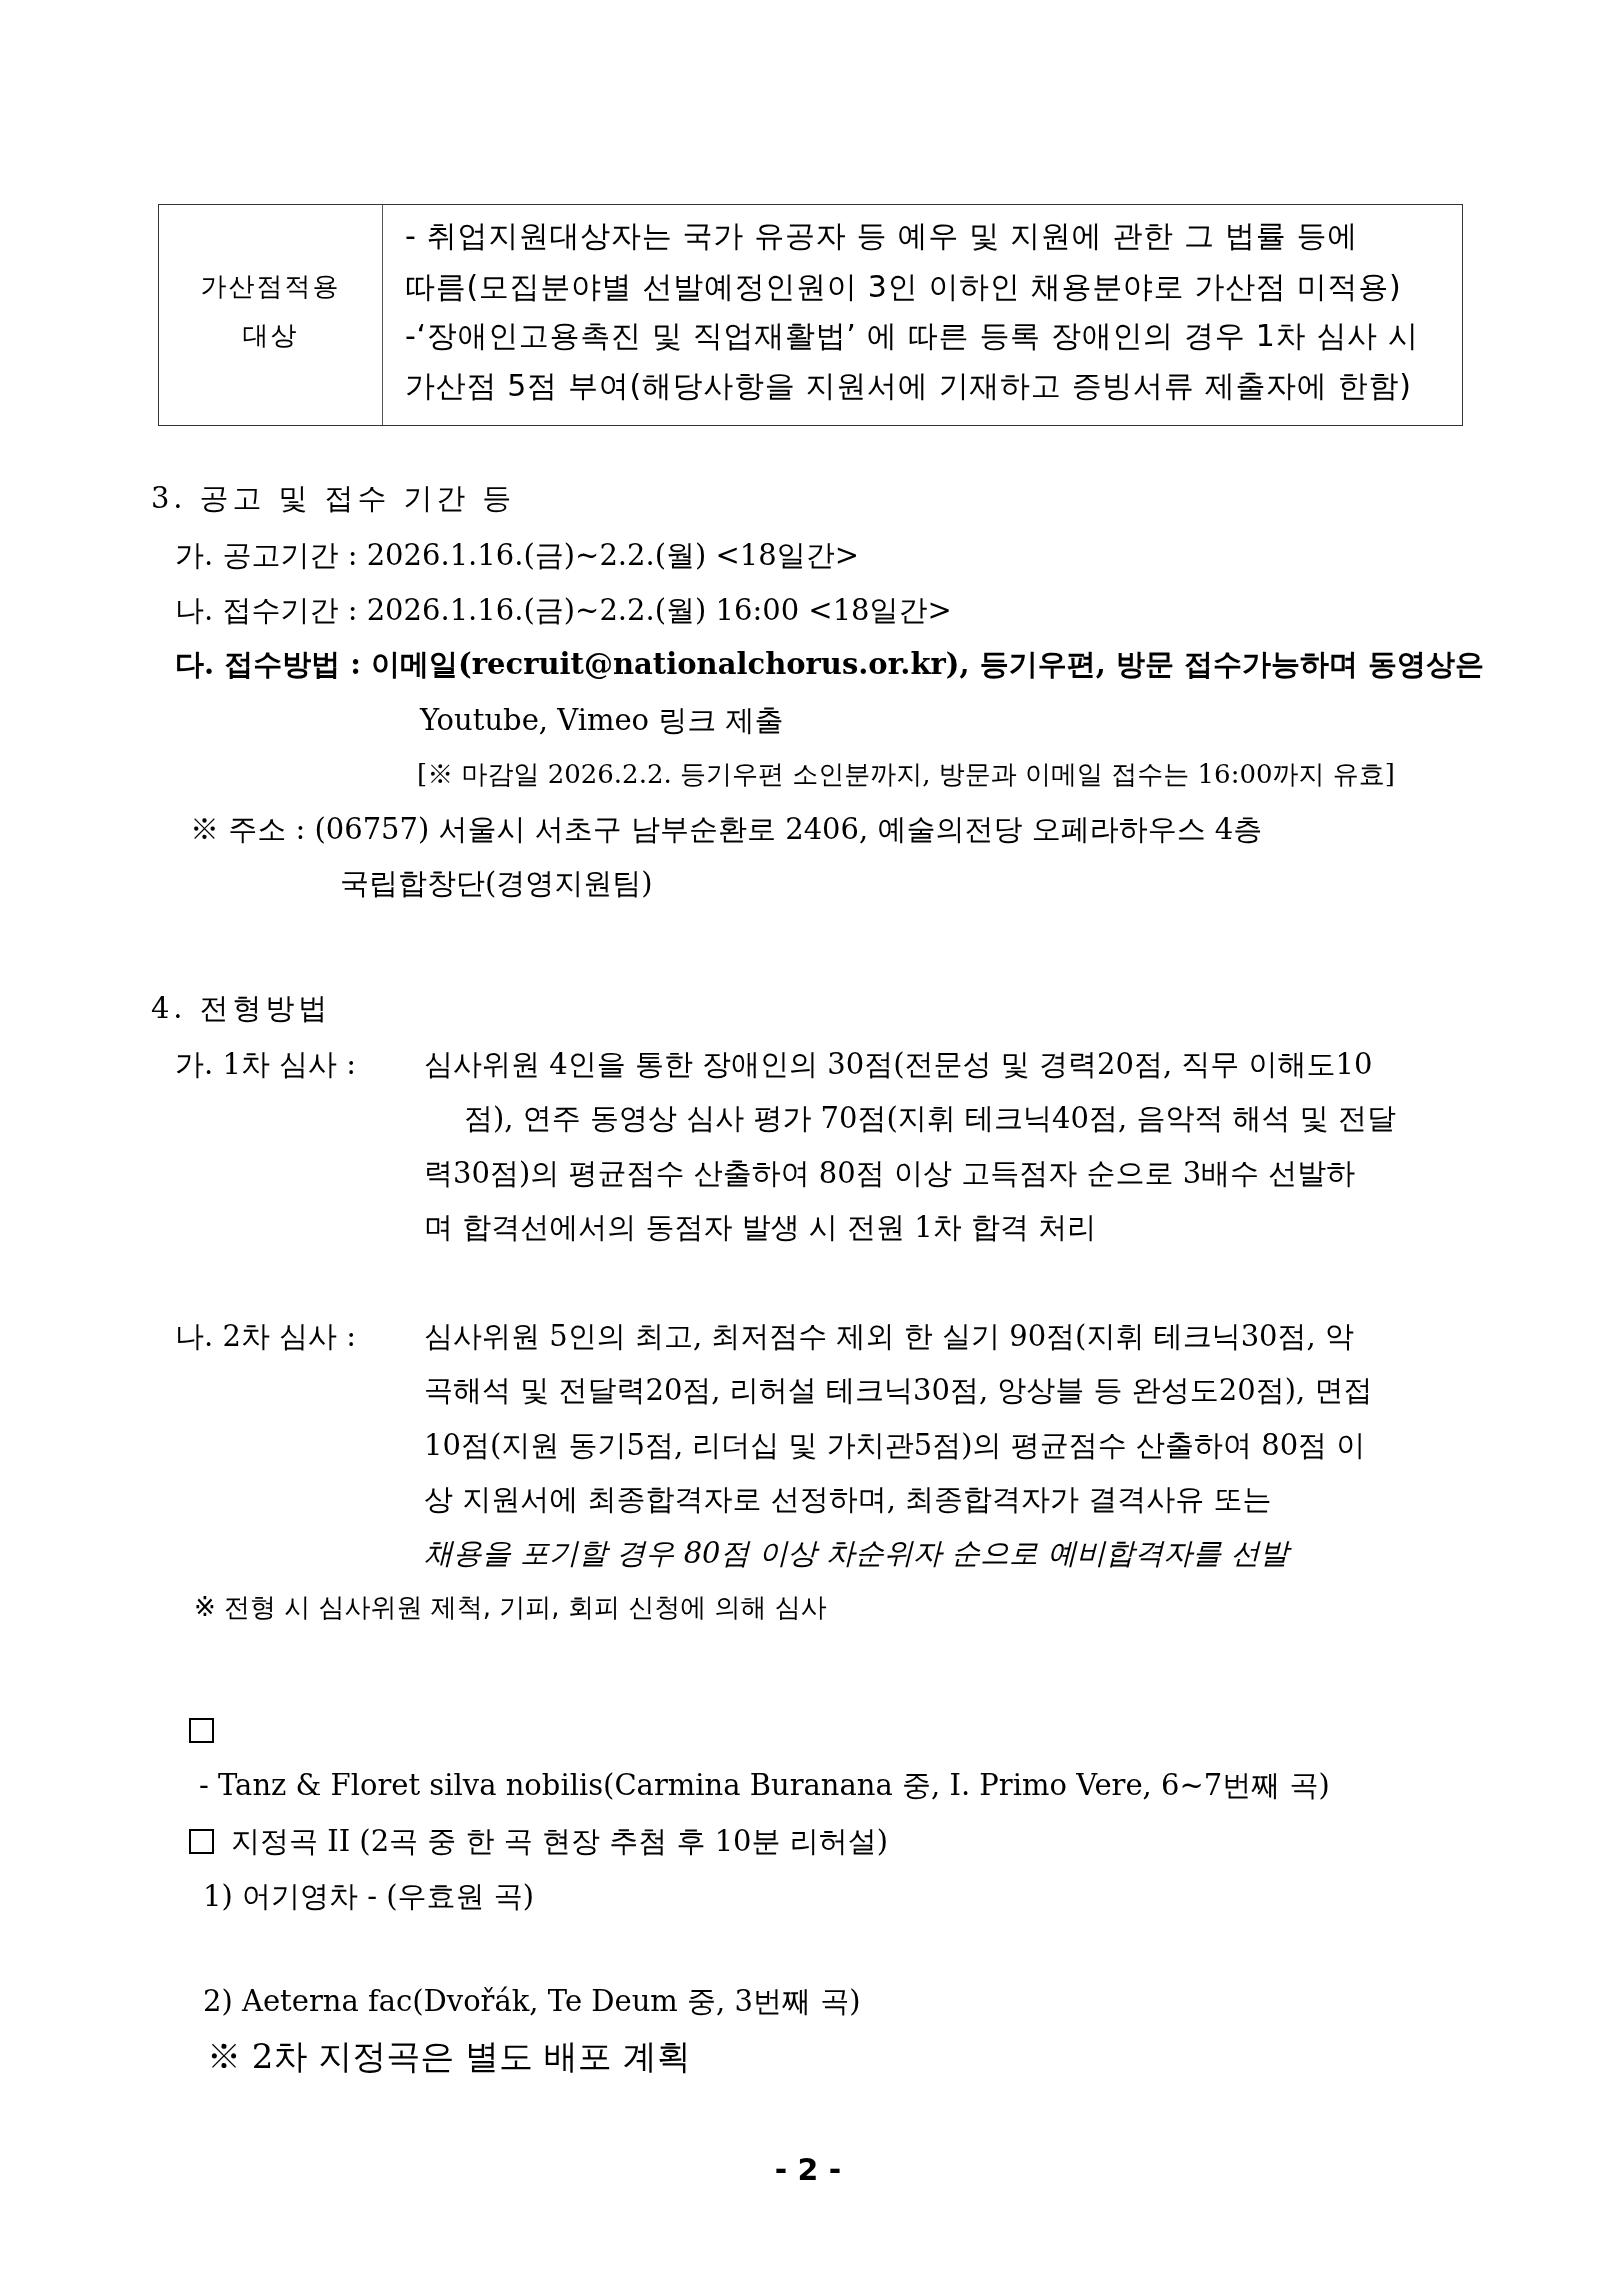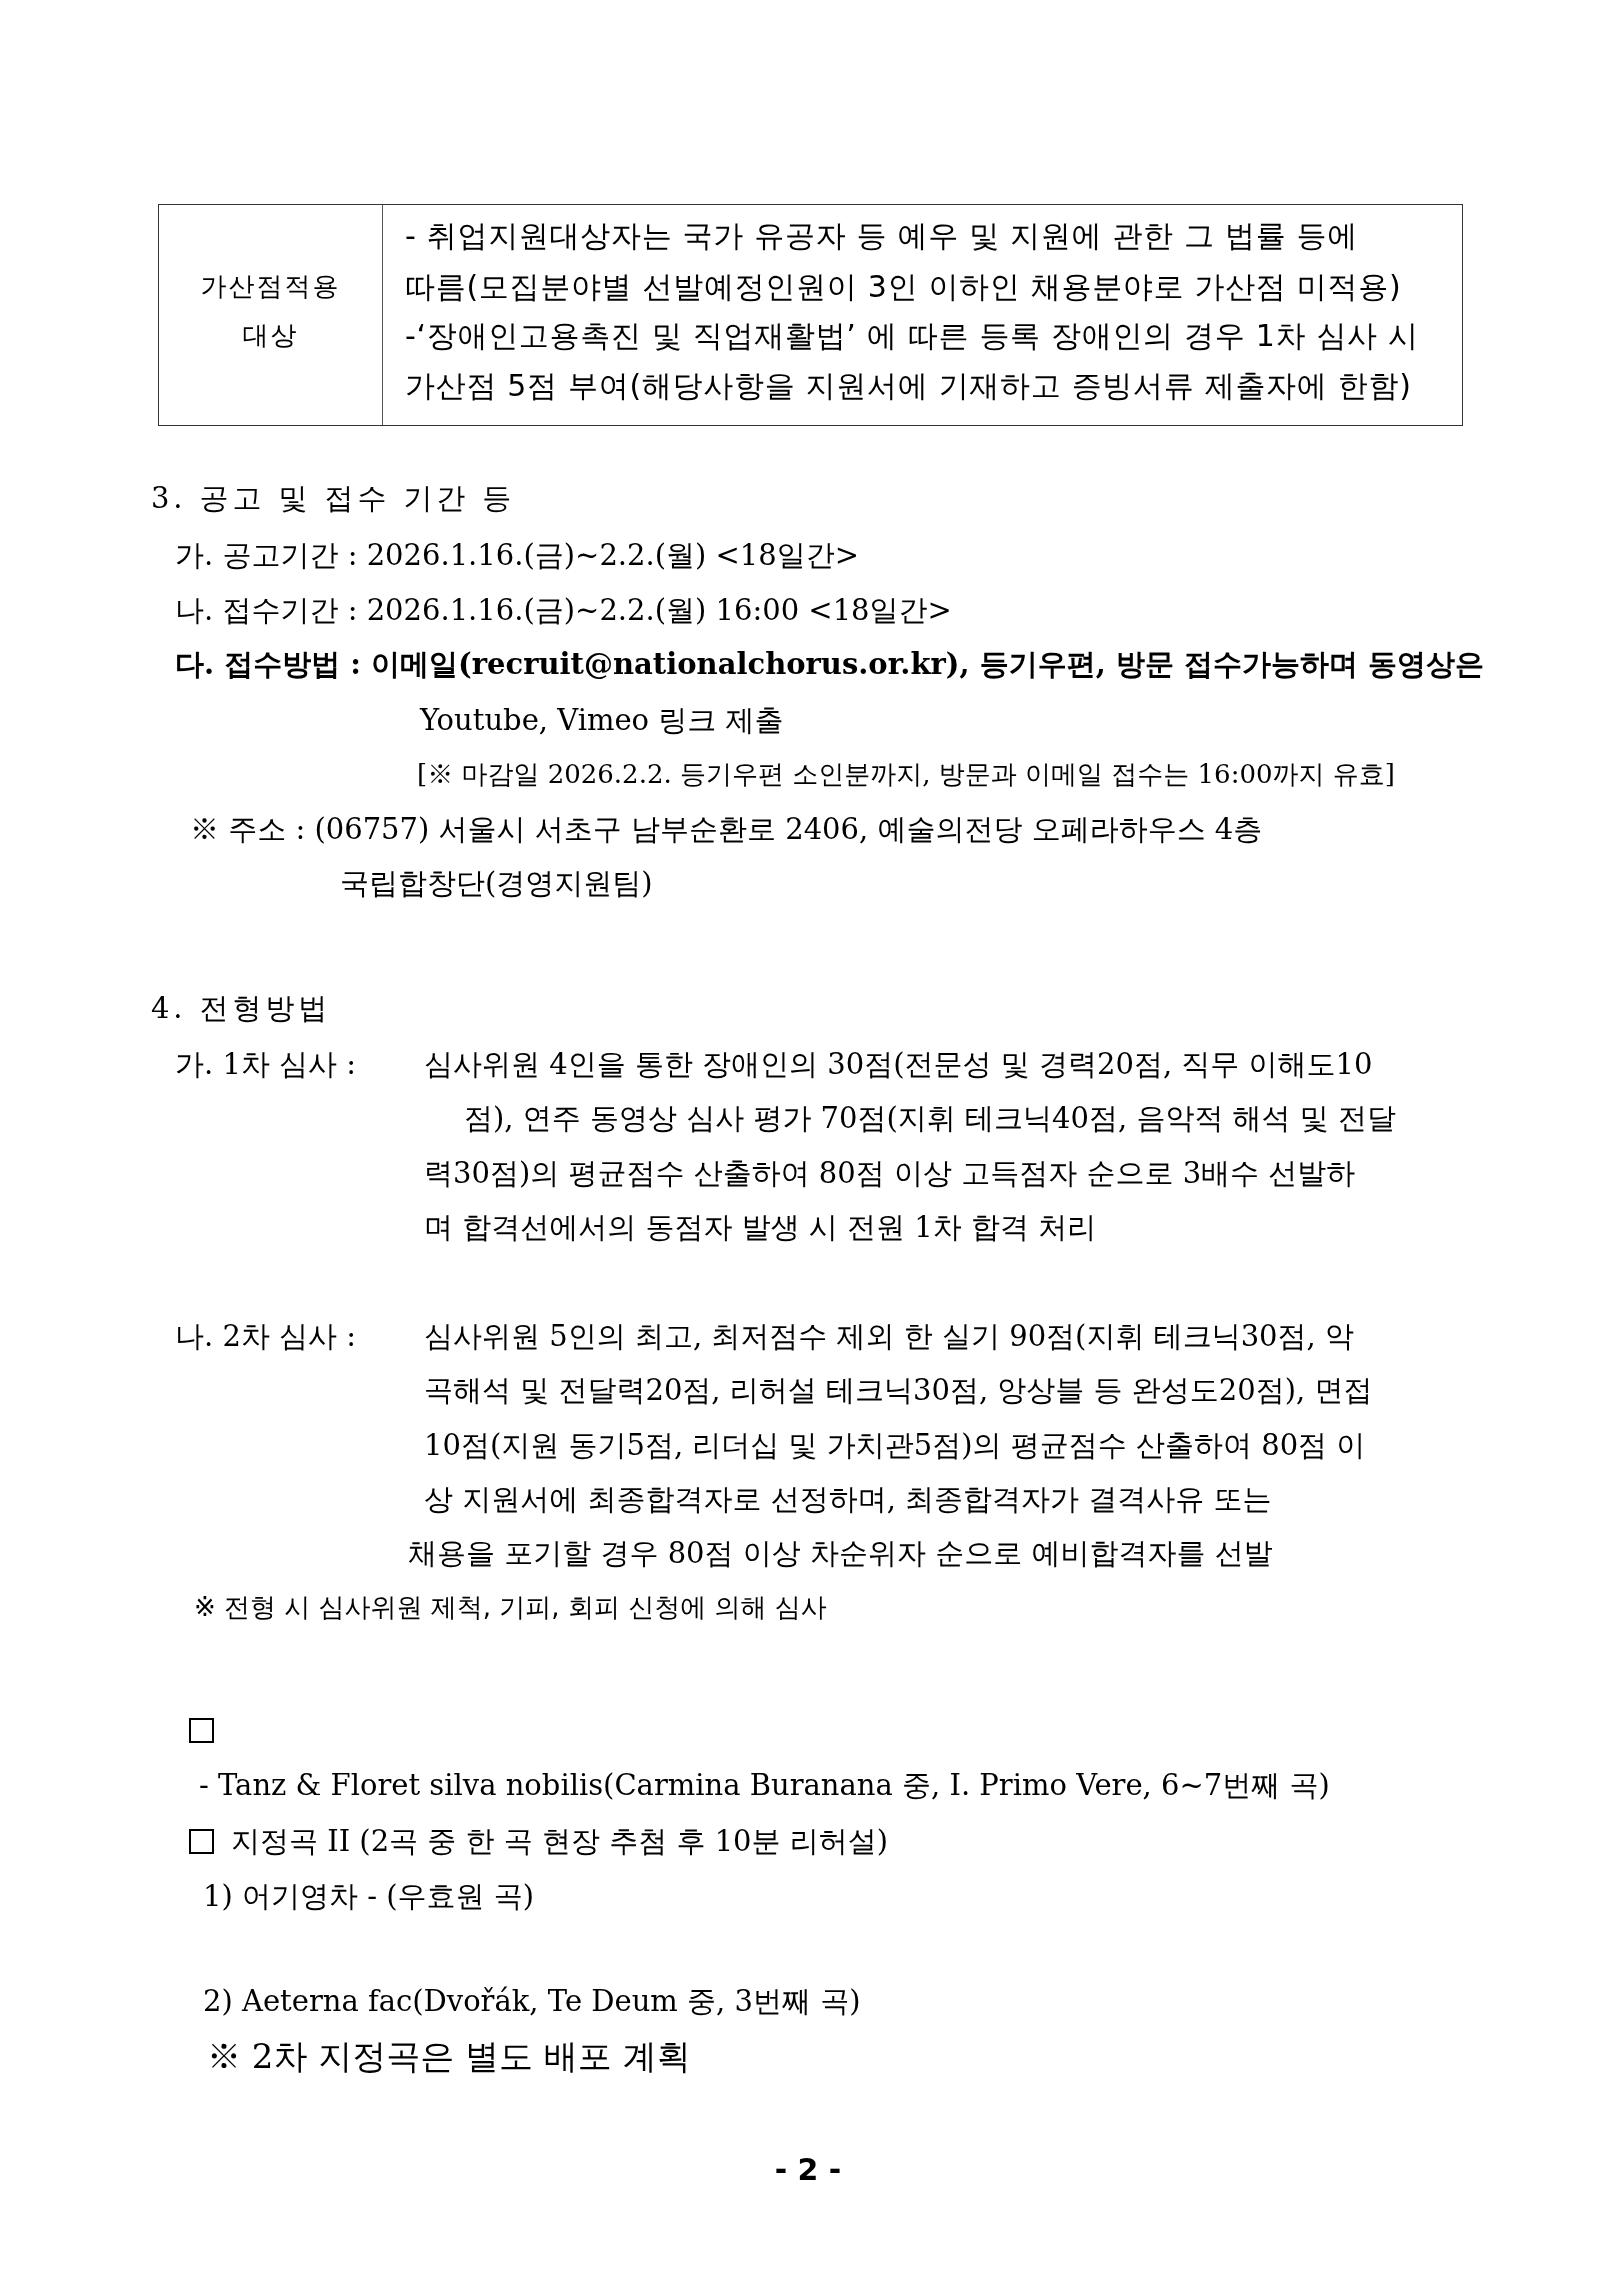--- a/index.html
+++ b/index.html
@@ -50,21 +50,21 @@
 <div class="line serif" style="left:424px; top:1045px;">심사위원 4인을 통한 장애인의 30점(전문성 및 경력20점, 직무 이해도10</div>
 <div class="line serif" style="left:424px; top:1099px;margin-left:40px;">점), 연주 동영상 심사 평가 70점(지휘 테크닉40점, 음악적 해석 및 전달</div>
 <div class="line serif" style="left:424px; top:1154px;">력30점)의 평균점수 산출하여 80점 이상 고득점자 순으로 3배수 선발하</div>
 <div class="line serif" style="left:424px; top:1208px;">며 합격선에서의 동점자 발생 시 전원 1차 합격 처리</div>
 
 <div class="line serif" style="left:175px; top:1317px;">나. 2차 심사 :</div>
 <div class="line serif" style="left:424px; top:1317px;">심사위원 5인의 최고, 최저점수 제외 한 실기 90점(지휘 테크닉30점, 악</div>
 <div class="line serif" style="left:424px; top:1371px;">곡해석 및 전달력20점, 리허설 테크닉30점, 앙상블 등 완성도20점), 면접</div>
 <div class="line serif" style="left:424px; top:1426px;">10점(지원 동기5점, 리더십 및 가치관5점)의 평균점수 산출하여 80점 이</div>
 <div class="line serif" style="left:424px; top:1480px;">상 지원서에 최종합격자로 선정하며, 최종합격자가 결격사유 또는</div>
-<div class="line serif" style="left:408px; top:1534px;">채용을 포기할 경우 80점 이상 차순위자 순으로 예비합격자를 선발</div>
+<div class="line serif" style="left:424px; top:1534px;font-style:italic;">채용을 포기할 경우 80점 이상 차순위자 순으로 예비합격자를 선발</div>
 
 <div class="sline sans" style="left:194px; top:1589px;">※ 전형 시 심사위원 제척, 기피, 회피 신청에 의해 심사</div>
 
 <div class="line serif" style="left:189px; top:1711px;">
   <span class="box"></span>
 </div>
 <div class="line serif" style="left:199px; top:1766px;">- Tanz &amp; Floret silva nobilis(Carmina Buranana 중, I. Primo Vere, 6~7번째 곡)</div>
 <div class="line serif" style="left:189px; top:1822px;">
   <span class="box"></span><span>지정곡 II (2곡 중 한 곡 현장 추첨 후 10분 리허설)</span>
 </div>

